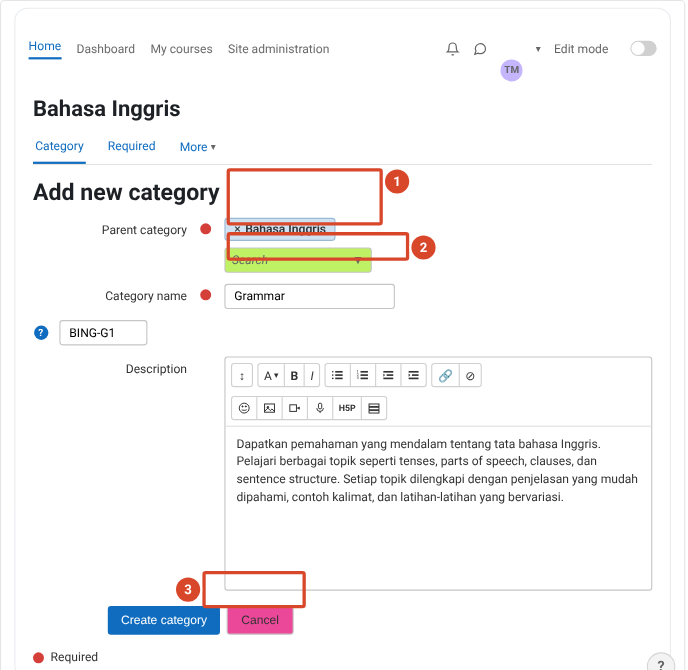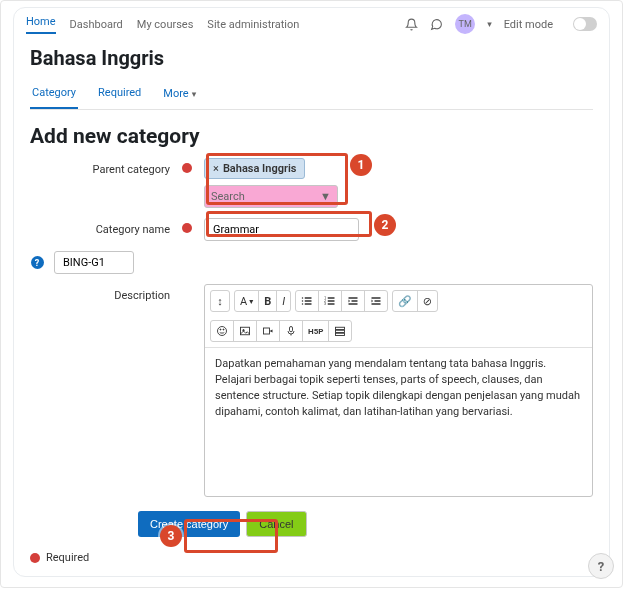--- a/index.html
+++ b/index.html
@@ -31,21 +31,21 @@
     justify-content:space-between;
     padding: 6px 12px 4px 12px;
   }
   .topnav { display:flex; gap:14px; align-items:center; }
   .topnav a { color:#6a6a6a; text-decoration:none; font-size:11px; cursor:pointer;}
   .topnav a.active { color:#0f6cbf; border-bottom:2px solid #0f6cbf; padding-bottom:4px;}
   .topicons { display:flex; align-items:center; gap:12px; }
   .iconbox { color:#666; cursor:pointer; }
   .avatar {
     width:20px;height:20px;border-radius:50%;background:#c4b5fd;color:#666;
-    display:flex;align-items:center;justify-content:center;font-size:9px;font-weight:400;
+    display:flex;align-items:center;justify-content:center;font-size:9px;font-weight:700;margin-top:40px;
   }
   .chev { color:#666; font-size:9px; }
   .editmode { display:flex;align-items:center;gap:20px; color:#666; font-size:11px;}
   .toggle {
     width:24px;height:14px;border-radius:7px;background:#d0d0d0;position:relative;
   }
   .toggle::after{content:"";position:absolute;left:1px;top:1px;width:12px;height:12px;border-radius:50%;background:#fff;}
   .page {
     padding: 2px 16px 12px 16px;
   }
@@ -62,21 +62,21 @@
   .help { width:13px;height:13px;border-radius:50%;background:#0f6cbf;color:#fff;display:inline-flex;align-items:center;justify-content:center;font-size:9px;font-weight:700;}
   .field-col { flex:1; }
   .tag {
     display:inline-flex;align-items:center;gap:4px;background:#d0e1f1;color:#333;
     border:1px solid #9bbad6;border-radius:3px;padding:3px 8px;font-size:11px;font-weight:600;
   }
   .tag .x { cursor:pointer;color:#333;font-weight:400;}
   .searchbox {
     margin-top:6px;width:134px;border:1px solid #c5c5c5;border-radius:3px;
     display:flex;align-items:center;justify-content:space-between;padding:4px 6px;font-size:11px;color:#666;
-    background:#f9a8d4;cursor:pointer;
+    background:#bef264;cursor:pointer;font-style:italic;
   }
   .txtinput {
     border:1px solid #c5c5c5;border-radius:3px;padding:4px 8px;font-size:11px;width:155px;font-family:inherit;
   }
   .txtinput.id { width:80px; }
   .editor {
     border:1px solid #c5c5c5;border-radius:3px;background:#fff;
   }
   .toolbar {
     display:flex;flex-wrap:wrap;gap:4px;padding:5px;border-bottom:1px solid #e0e0e0;
@@ -85,26 +85,26 @@
     border:1px solid #d0d0d0;border-radius:3px;background:#fff;min-width:20px;height:22px;
     display:flex;align-items:center;justify-content:center;font-size:11px;color:#333;cursor:pointer;padding:0 4px;
   }
   .tgroup { gap:0;padding:0;}
   .tgroup .tseg { padding:0 5px;height:100%;display:flex;align-items:center;cursor:pointer;}
   .tgroup .tseg + .tseg { border-left:1px solid #d0d0d0;}
   .editor-content {
     padding:8px 10px;font-size:11px;line-height:1.45;color:#333;min-height:148px;
     outline:none;
   }
-  .buttons-row { display:flex;align-items:center;gap:6px;margin-top:14px;margin-left:108px; }
+  .buttons-row { display:flex;align-items:center;gap:6px;margin-top:14px;margin-left:68px; }
   .btn-primary {
     background:#0f6cbf;color:#fff;border:none;border-radius:3px;padding:7px 12px;font-size:11px;cursor:pointer;
   }
   .btn-cancel {
-    background:#84cc16;color:#333;border:1px solid #c5c5c5;border-radius:3px;padding:6px 12px;font-size:11px;cursor:pointer;
+    background:#ec4899;color:#333;border:1px solid #c5c5c5;border-radius:3px;padding:6px 12px;font-size:11px;cursor:pointer;
   }
   .required-note { display:flex;align-items:center;gap:6px;margin-top:14px;font-size:11px;color:#333; }
   .annot {
     position:absolute;width:22px;height:22px;border-radius:50%;background:#d9472b;color:#fff;
     display:flex;align-items:center;justify-content:center;font-weight:700;font-size:12px;pointer-events:none;
     box-shadow:0 0 0 2px rgba(255,255,255,0.5);
   }
   .annot-box { position:absolute;border:3px solid #d9472b;border-radius:3px;pointer-events:none; }
   .help-fab {
     position:absolute;right:8px;bottom:8px;width:26px;height:26px;border-radius:50%;

